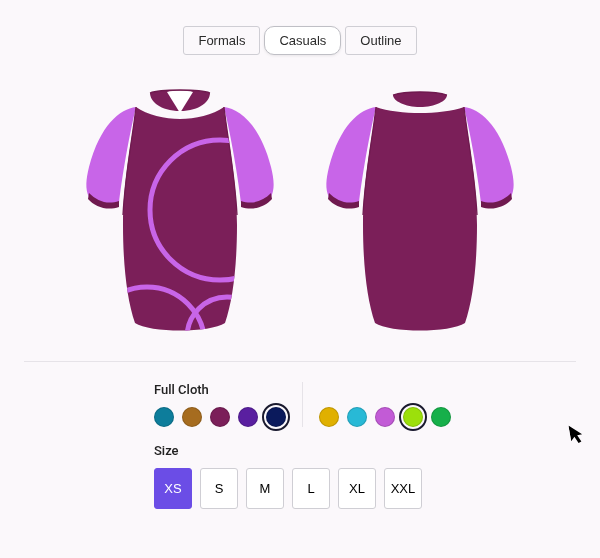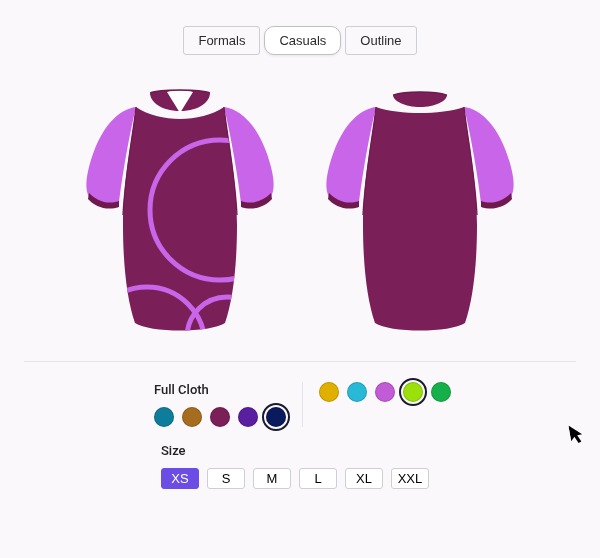--- a/index.html
+++ b/index.html
@@ -39,20 +39,21 @@
   padding: 16px 20px 26px;
 }
 .hr {
   border: 0;
   border-top: 1px solid #e6e3e8;
   margin: 0 24px;
 }
 .options {
   display: flex;
   padding: 20px 0 0 154px;
+  align-items: flex-end;
 }
 .col { display:flex; flex-direction:column; }
 .label {
   font-size: 13px;
   color: #222;
   margin-bottom: 10px;
   font-weight: 500;
 }
 .swatches { display:flex; align-items:center; gap: 8px; }
 .swatch {
@@ -65,26 +66,25 @@
   outline-offset: 2px;
 }
 .vdiv {
   width: 1px;
   background: #e6e3e8;
   margin: 0 16px;
   align-self: stretch;
 }
 .size-row {
   padding: 16px 0 0 154px;
-  margin-left: 7px;
 }
 .sizes { display:flex; gap:8px; }
 .size-btn {
   min-width: 38px;
-  height: 21px;
+  height: 41px;
   border: 1px solid #cfced4;
   background: #fff;
   border-radius: 3px;
   font-size: 13px;
   cursor: pointer;
   display:flex; align-items:center; justify-content:center;text-align:right;
 }
 .size-btn.selected {
   background: #6b4de6;
   color: #fff;

